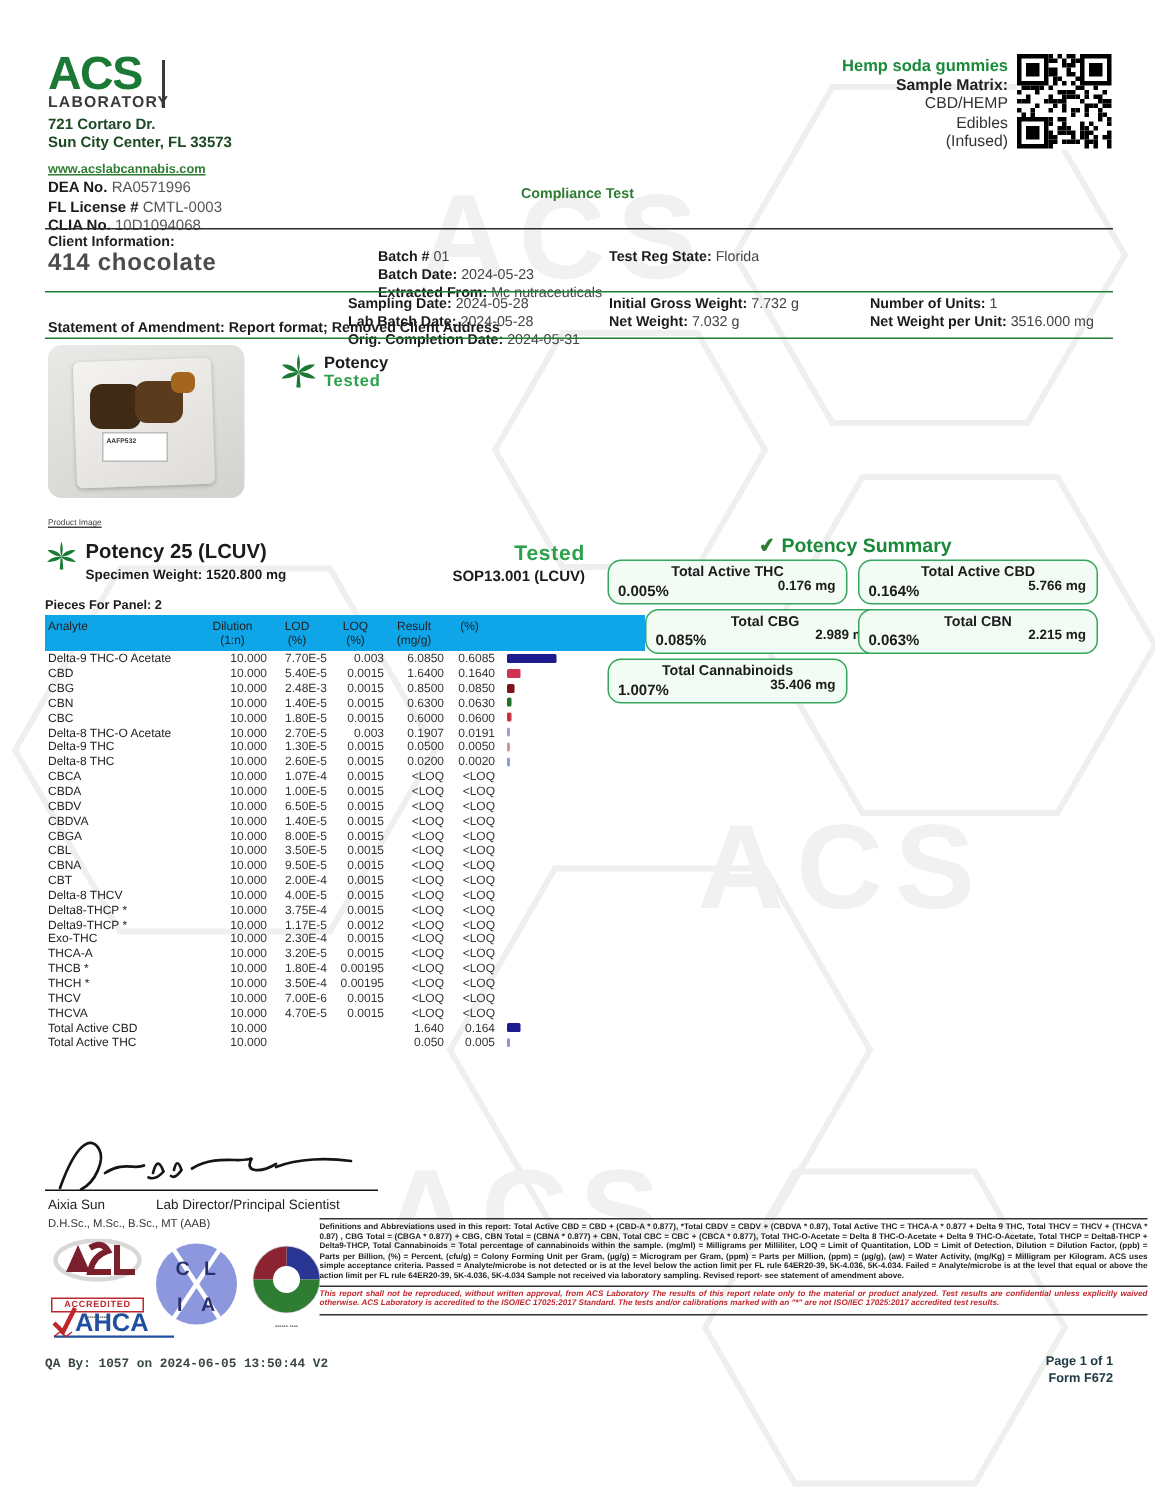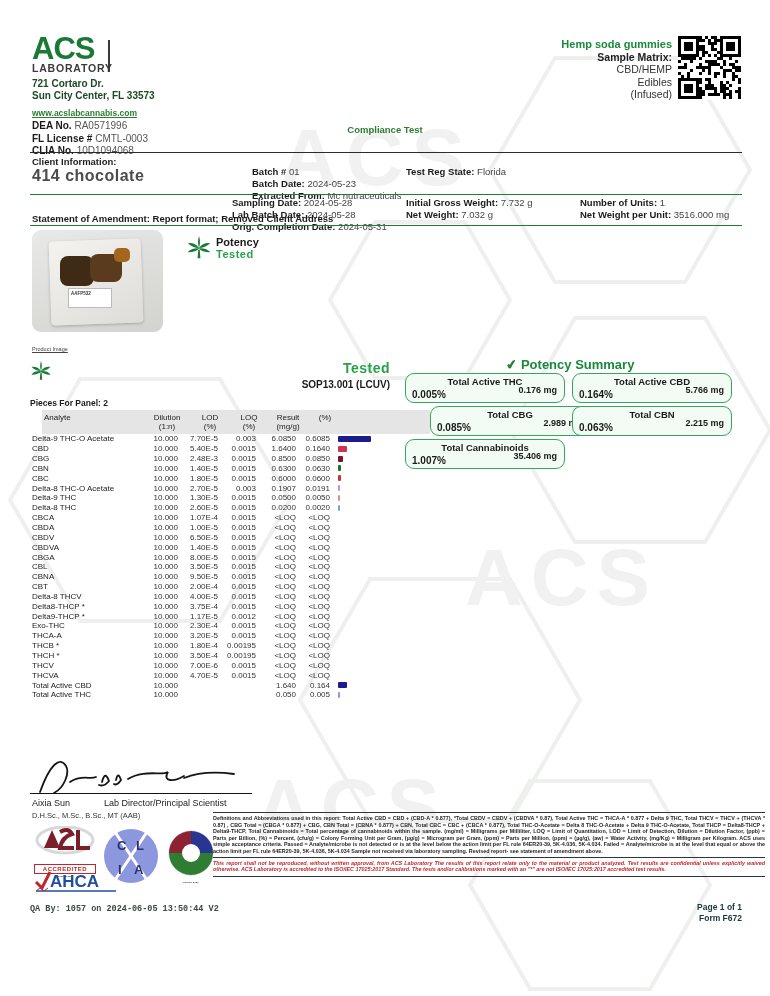--- a/index.html
+++ b/index.html
@@ -59,21 +59,21 @@
   .badge-status{ font-size:11px; font-weight:bold; color:#2aa14a; letter-spacing:.5px;}
 
   .sec-title { font-size:13.5px; font-weight:bold; color:#1b1b1b; }
   .sec-sub   { font-size:9px; font-weight:bold; color:#1b1b1b; }
   .sec-tested{ font-size:14px; font-weight:bold; color:#2aa14a; letter-spacing:.5px;}
   .sec-sop   { font-size:10px; font-weight:bold; color:#1b1b1b; }
   .pieces    { font-size:8.5px; font-weight:bold; color:#1b1b1b; }
 
   
   .tbl { width:400px; font-size:8px; color:#333; }
-  .thead { display:flex; background:#e5e5e5; padding:3px 0 3px 2px; color:#222;margin-left:12px; }
+  .thead { display:flex; background:#0ea5e9; padding:3px 0 3px 2px; color:#222; }
   .thead .c { line-height:9px; text-align:center; }
   .trow { display:flex; padding-left:2px; height:9.85px; align-items:center; }
   .c-an { width:100px; text-align:left; color:#222; }
   .c-dil{ width:46px; text-align:right; }
   .c-lod{ width:40px; text-align:right; }
   .c-loq{ width:38px; text-align:right; }
   .c-res{ width:40px; text-align:right; }
   .c-pct{ width:34px; text-align:right; }
   .c-bar{ margin-left:8px; display:flex; align-items:center; }
   .bar  { height:6px; border-radius:1px; }
@@ -360,20 +360,24 @@
       <path fill="#1a7a35" d="M12 1C10.8 4.5 10.8 8.5 12 12 13.2 8.5 13.2 4.5 12 1ZM12 12C9.5 8.2 5.5 6.8 1.8 7.5 4.5 10.2 8.2 12 12 12ZM12 12C14.5 8.2 18.5 6.8 22.2 7.5 19.5 10.2 15.8 12 12 12ZM12 12.2C8 11.8 3.8 13 1.5 16 5.8 16.3 9.8 14.8 12 12.8ZM12 12.2C16 11.8 20.2 13 22.5 16 18.2 16.3 14.2 14.8 12 12.8ZM11.3 13.5 10.7 21.5 13.3 21.5 12.7 13.5Z"></path>
     </svg>
     <div class="abs" style="left:216px; top:236px;">
       <div class="badge-title">Potency</div>
       <div class="badge-status">Tested</div>
     </div>
 
     <svg class="abs" style="left:30px; top:360px;" width="22" height="22" viewBox="0 0 24 24" xmlns="http://www.w3.org/2000/svg">
       <path fill="#1a7a35" d="M12 1C10.8 4.5 10.8 8.5 12 12 13.2 8.5 13.2 4.5 12 1ZM12 12C9.5 8.2 5.5 6.8 1.8 7.5 4.5 10.2 8.2 12 12 12ZM12 12C14.5 8.2 18.5 6.8 22.2 7.5 19.5 10.2 15.8 12 12 12ZM12 12.2C8 11.8 3.8 13 1.5 16 5.8 16.3 9.8 14.8 12 12.8ZM12 12.2C16 11.8 20.2 13 22.5 16 18.2 16.3 14.2 14.8 12 12.8ZM11.3 13.5 10.7 21.5 13.3 21.5 12.7 13.5Z"></path>
     </svg>
+    <div class="abs" style="left:57px; top:360px;">
+      <div class="sec-title">Potency 25 (LCUV)</div>
+      <div class="sec-sub" style="margin-top:3px;">Specimen Weight: 1520.800 mg</div>
+    </div>
     <div class="abs" style="left:250px; top:360px; width:140px; text-align:right;">
       <div class="sec-tested">Tested</div>
       <div class="sec-sop" style="margin-top:3px;">SOP13.001 (LCUV)</div>
     </div>
     <div class="abs pieces" style="left:30px; top:398px;">Pieces For Panel: 2</div>
 
     <div class="abs tbl" style="left:30px; top:410px;">
       <div class="thead">
         <div class="c c-an" style="text-align:left;"><span>Analyte</span></div>
         <div class="c c-dil">

